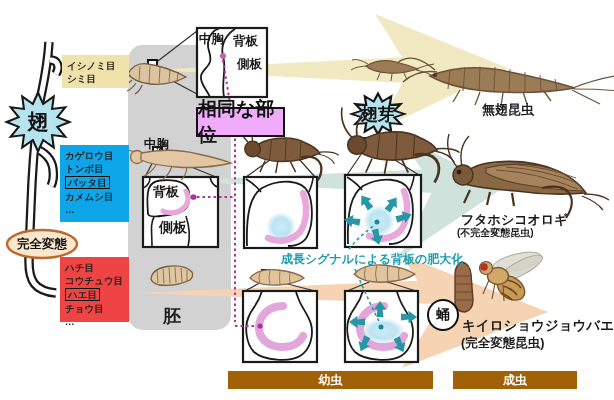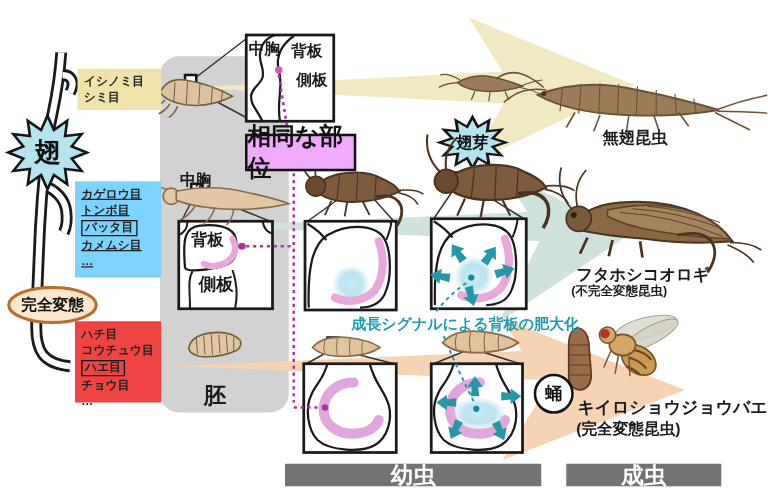--- a/index.html
+++ b/index.html
@@ -11,22 +11,22 @@
           color:#222;line-height:13px;}
   .orders .ln{white-space:nowrap;}
   .boxed{border:1.5px solid #111;padding:0 2px;display:inline-block;line-height:11px;margin:1px 0;}
   .badge-star{position:absolute;display:flex;align-items:center;justify-content:center;
               font-weight:bold;color:#111;}
   .tag{position:absolute;display:flex;align-items:center;justify-content:center;font-weight:bold;}
   #homologous{left:196px;top:107px;width:85px;height:26px;background:#f0abfc;
               border:2px solid #111;font-size:19px;color:#111;}
   #pupa-badge{left:427px;top:299px;width:28px;height:28px;background:#fff;border:2px solid #111;
               border-radius:50%;font-size:13.5px;color:#111;}
-  .stagebar{position:absolute;top:371px;height:18px;background:#737373;display:flex;
-            align-items:center;justify-content:center;color:#fff;font-weight:bold;font-size:18px;}
+  .stagebar{position:absolute;top:371px;height:18px;background:#a16207;display:flex;
+            align-items:center;justify-content:center;color:#fff;font-weight:bold;font-size:12px;}
   .teal-txt{color:#1b9cb0;}
 </style>
 </head>
 <body>
 
 <div id="stage">
 
 <svg id="gfx" width="614" height="400" viewBox="0 0 614 400">
   <defs>
     <radialGradient id="g-blob">
@@ -254,39 +254,39 @@
     <circle cx="7" cy="17" r="3.8" fill="#b03428"></circle>
     <path d="M12,30 l-6,14 M18,33 l-3,16 M26,35 l1,16" fill="none" stroke="#7a5530" stroke-width="1.2"></path>
   </g>
 </svg>
 
 <div class="orders" style="left:62px;top:55px;width:58px;height:26px;background:#f0e2ab;">
   <div class="ln">イシノミ目</div>
   <div class="ln">シミ目</div>
 </div>
 
-<div class="orders" style="left:60px;top:145px;width:60px;height:70px;background:#7dd3fc;text-decoration:underline;">
+<div class="orders" style="left:60px;top:145px;width:60px;height:70px;background:#0ea5e9;">
   <div class="ln">カゲロウ目</div>
   <div class="ln">トンボ目</div>
   <div class="ln"><span class="boxed">バッタ目</span></div>
   <div class="ln">カメムシ目</div>
   <div class="ln">…</div>
 </div>
 
 <div class="orders" style="left:60px;top:257px;width:60px;height:58px;background:#ef4444;">
   <div class="ln">ハチ目</div>
   <div class="ln">コウチュウ目</div>
   <div class="ln"><span class="boxed">ハエ目</span></div>
   <div class="ln">チョウ目</div>
   <div class="ln">…</div>
 </div>
 
 <div class="badge-star" style="left:18px;top:106px;width:40px;height:32px;font-size:21px;">翅</div>
 <div class="badge-star" style="left:7px;top:232px;width:70px;height:24px;font-size:12.5px;">完全変態</div>
-<div class="badge-star" style="left:355px;top:103px;width:46px;height:22px;font-size:13px;">翅芽</div>
+<div class="badge-star" style="left:355px;top:103px;width:46px;height:22px;font-size:17px;">翅芽</div>
 
 <div class="lbl" style="left:199px;top:31px;font-size:12.5px;">中胸</div>
 <div class="lbl" style="left:233px;top:33px;font-size:12.5px;">背板</div>
 <div class="lbl" style="left:237px;top:56px;font-size:12.5px;">側板</div>
 
 <div class="lbl" style="left:144px;top:136px;font-size:12.5px;">中胸</div>
 <div class="lbl" style="left:153px;top:183px;font-size:13px;">背板</div>
 <div class="lbl" style="left:159px;top:219px;font-size:14px;">側板</div>
 <div class="lbl" style="left:163px;top:304px;font-size:18px;">胚</div>
 

